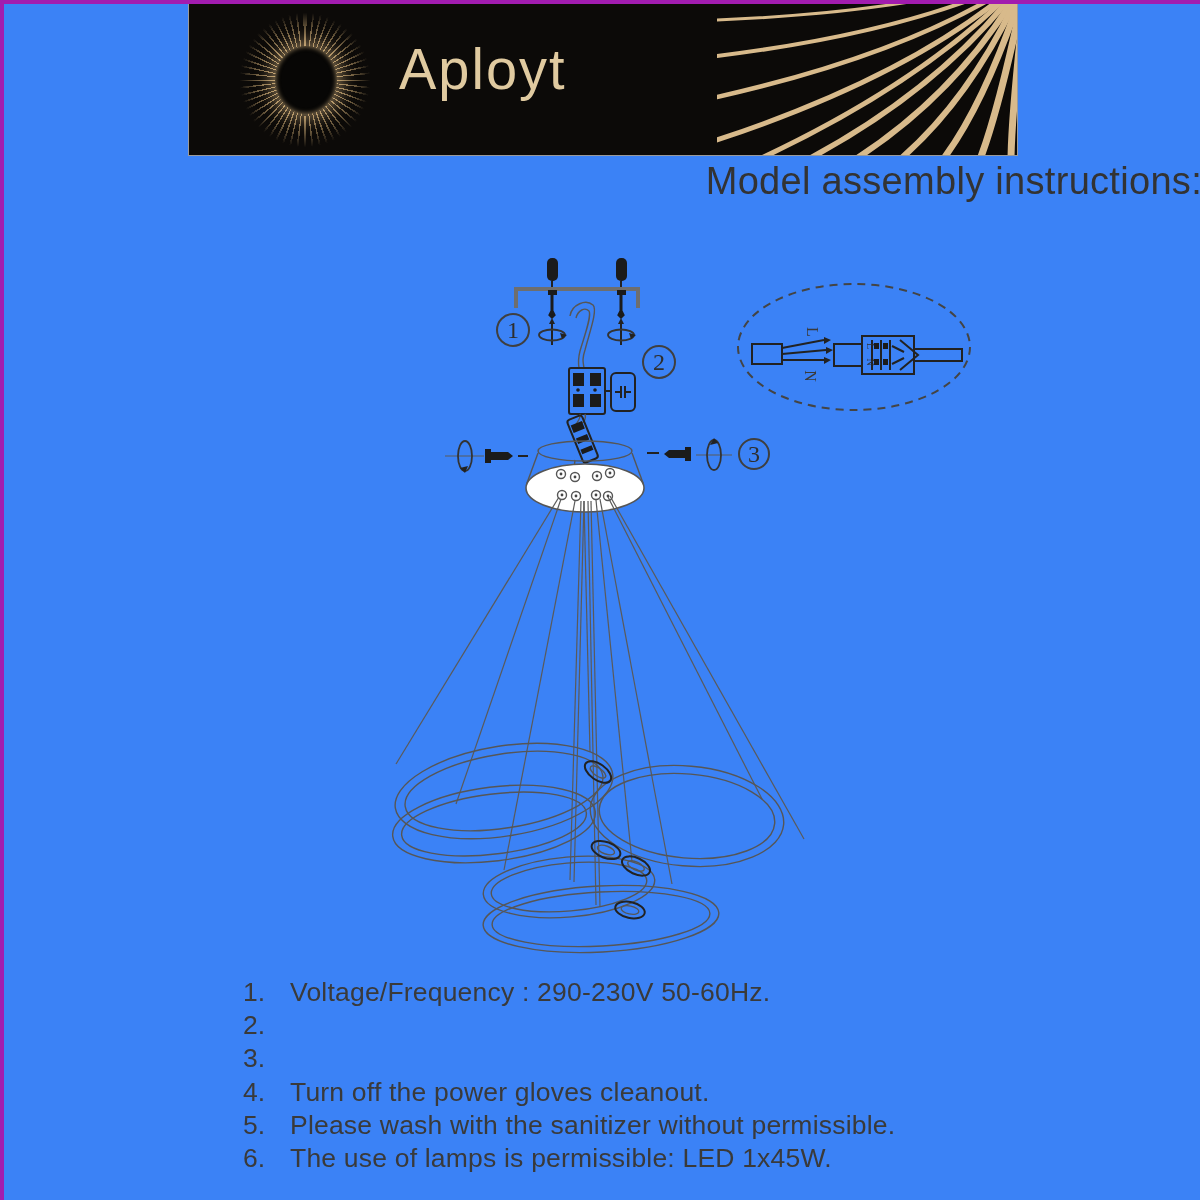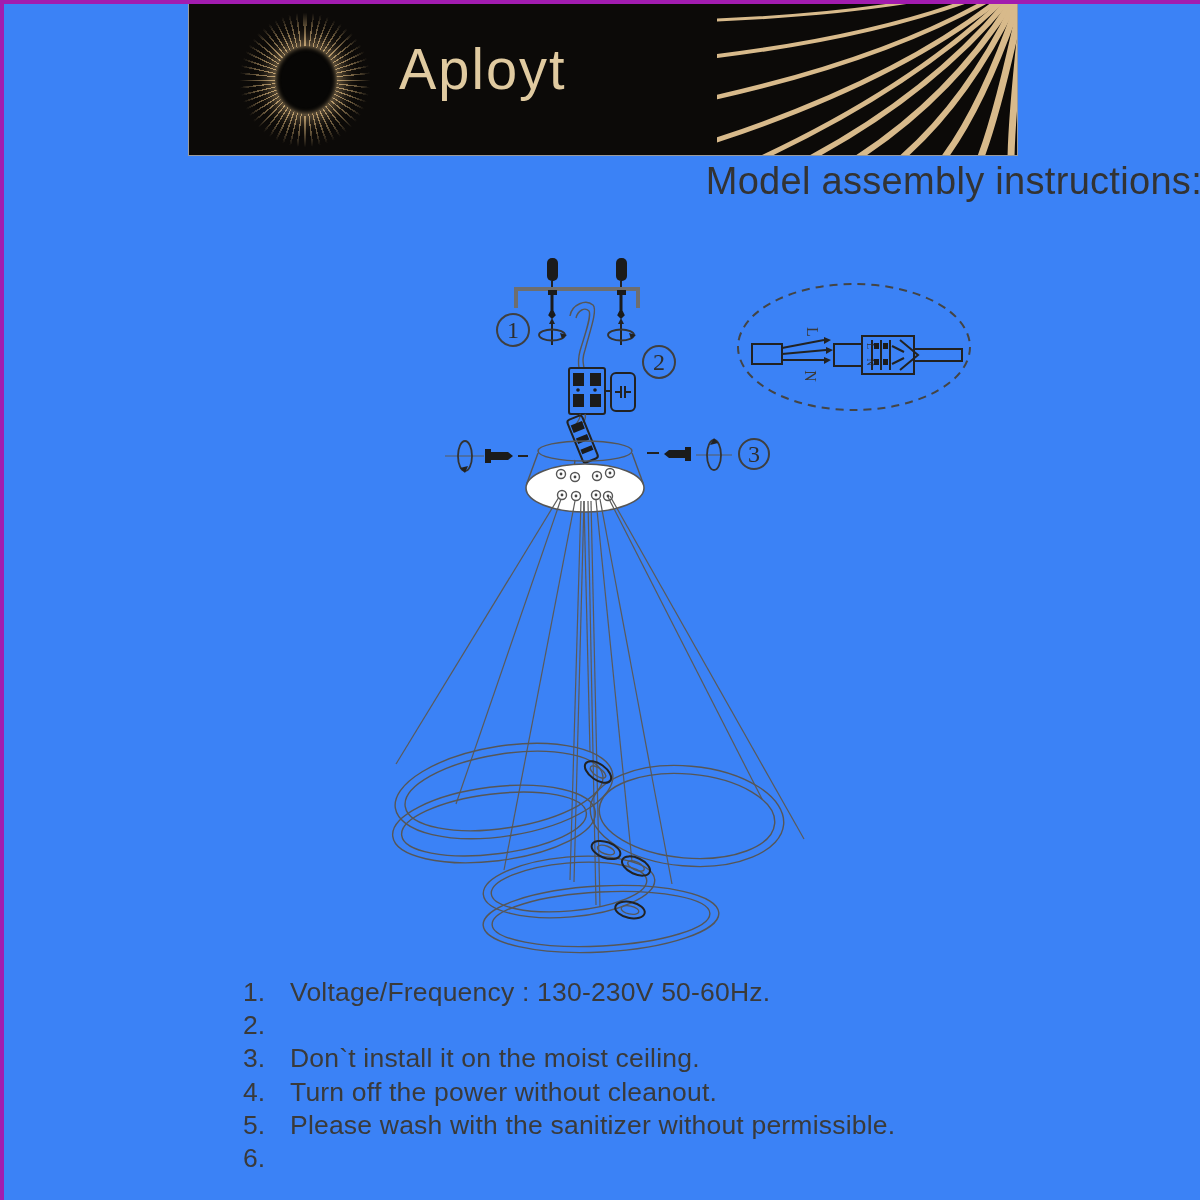--- a/index.html
+++ b/index.html
@@ -284,35 +284,35 @@
       <g transform="rotate(12 626 906)">
         <ellipse class="dbold" cx="626" cy="906" rx="15" ry="8"></ellipse>
         <ellipse class="dline" cx="626" cy="906" rx="9" ry="4"></ellipse>
       </g>
     </g>
   </svg>
 
   <ol class="instructions">
     <li>
       <span class="inum">1.</span>
-      <span class="itxt">Voltage/Frequency : 130-230V 50-60Hz.</span>
+      <span class="itxt">Voltage/Frequency : 290-230V 50-60Hz.</span>
     </li>
     <li>
       <span class="inum">2.</span>
     </li>
     <li>
       <span class="inum">3.</span>
-      <span class="itxt">Don`t install it on the moist ceiling.</span>
     </li>
     <li>
       <span class="inum">4.</span>
-      <span class="itxt">Turn off the power without cleanout.</span>
+      <span class="itxt">Turn off the power gloves cleanout.</span>
     </li>
     <li>
       <span class="inum">5.</span>
       <span class="itxt">Please wash with the sanitizer without permissible.</span>
     </li>
     <li>
       <span class="inum">6.</span>
+      <span class="itxt">The use of lamps is permissible: LED 1x45W.</span>
     </li>
   </ol>
 
 </div>
 
 </body></html>

